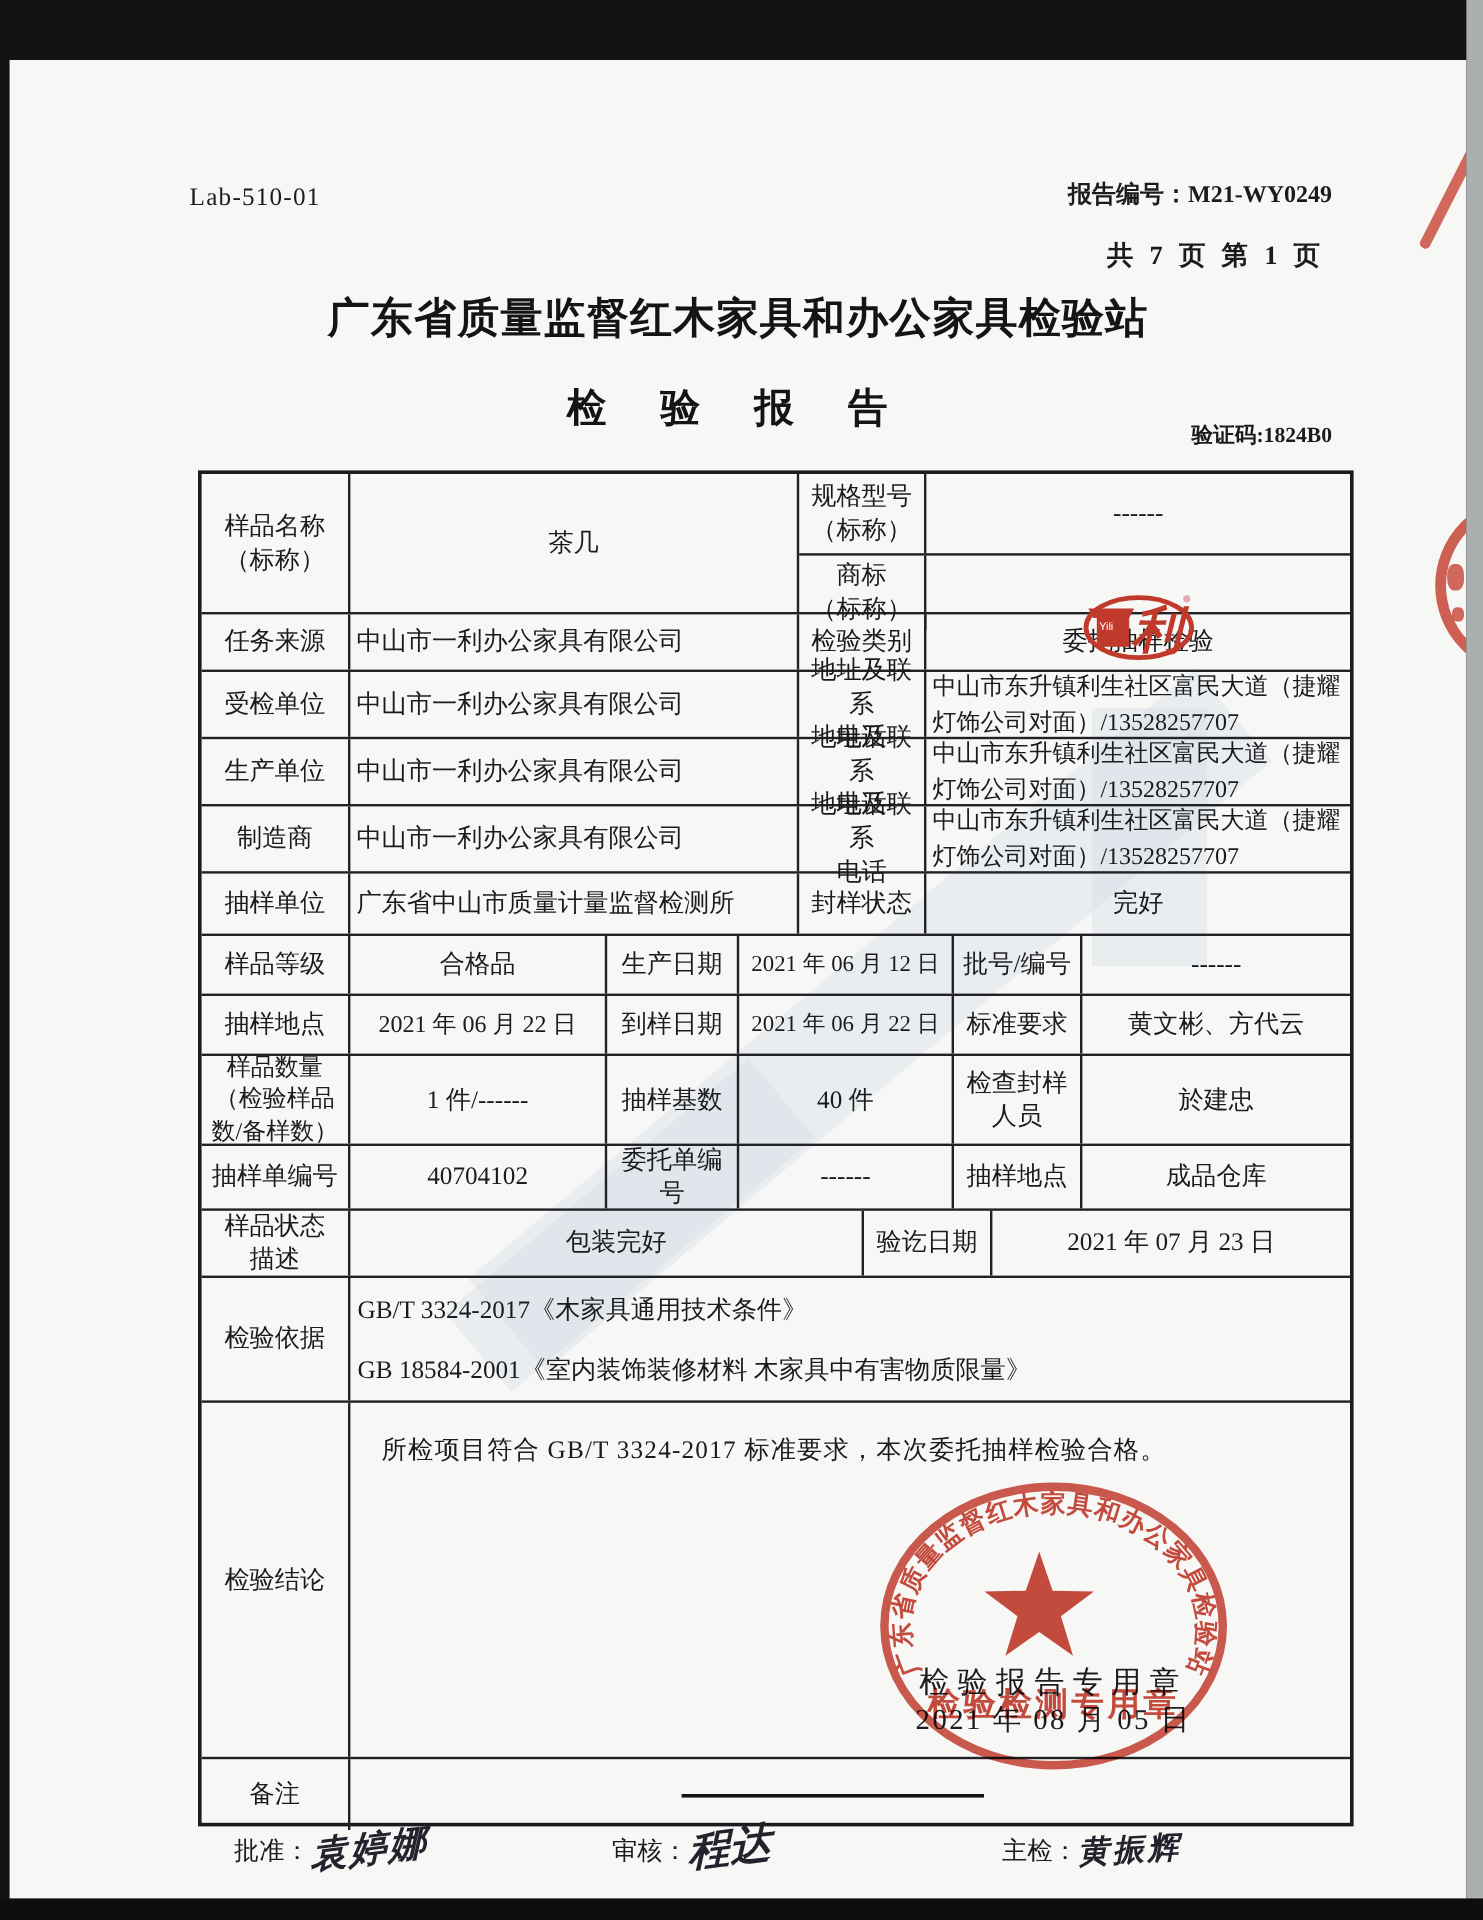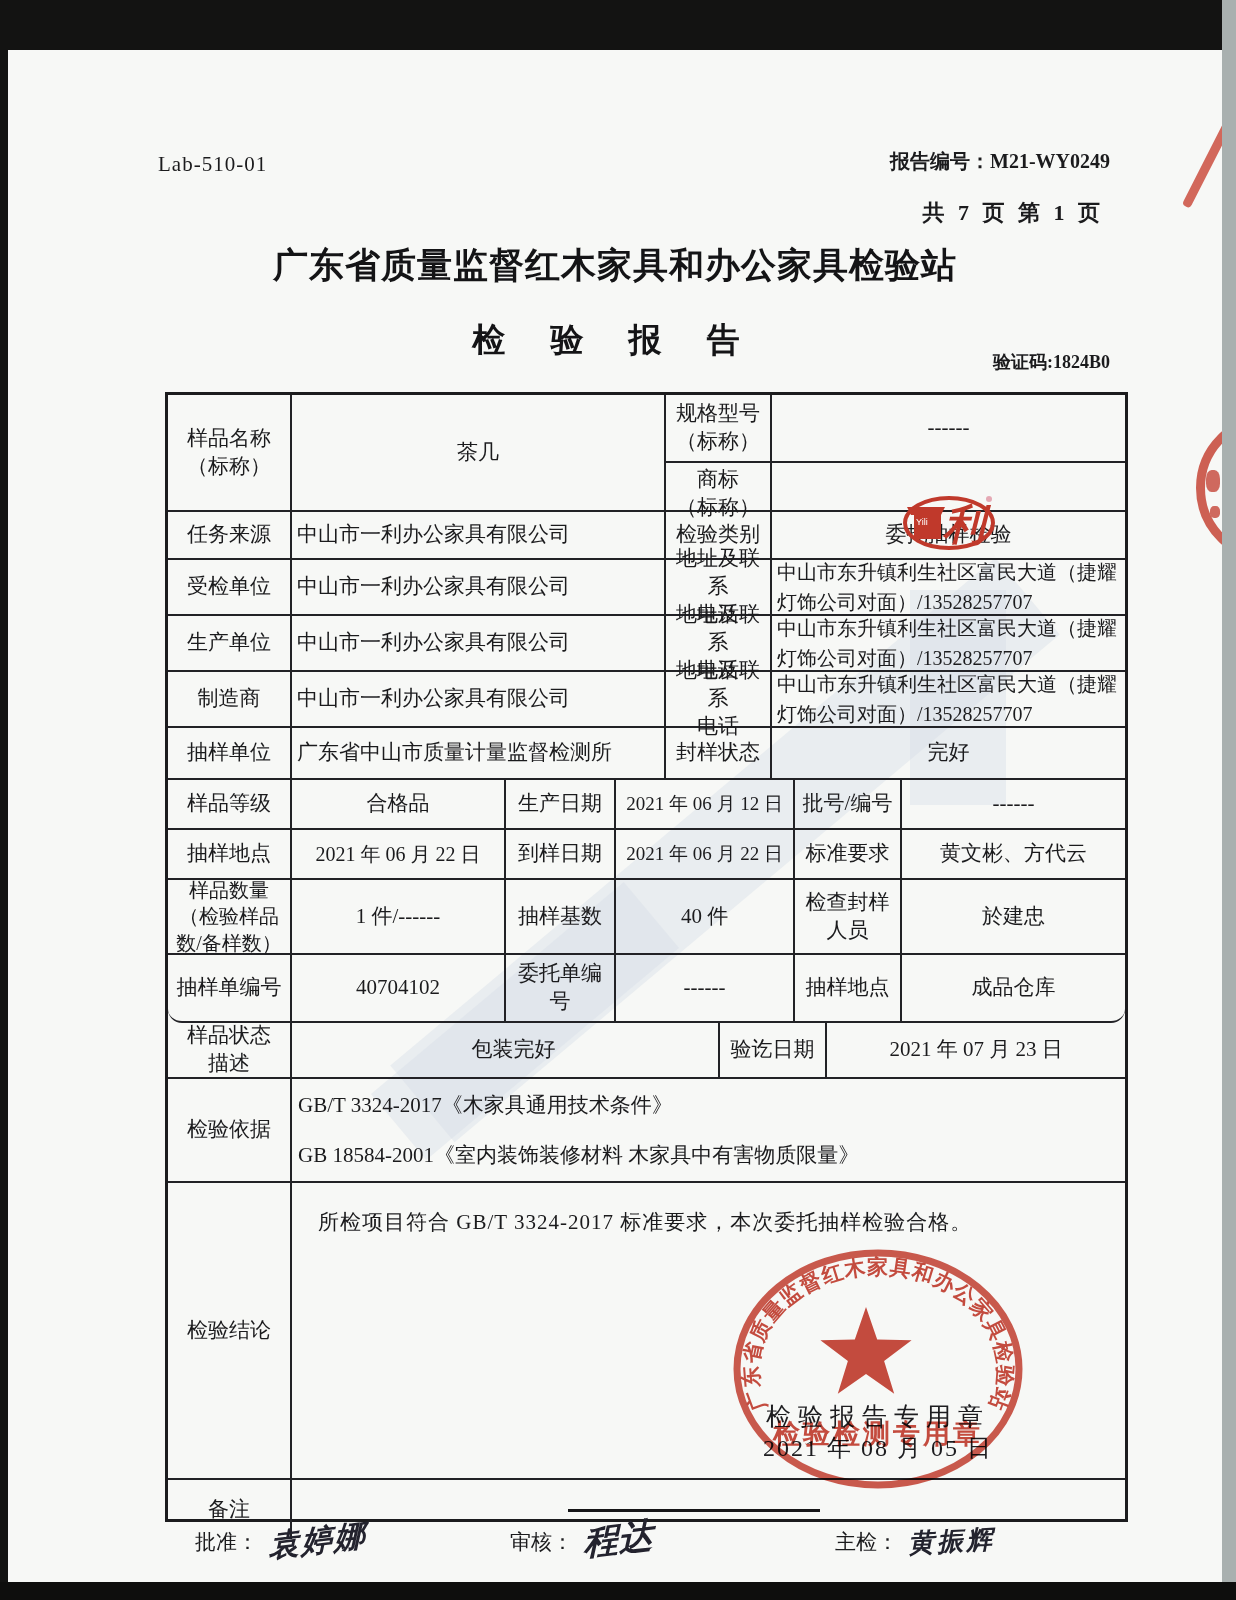--- a/index.html
+++ b/index.html
@@ -42,21 +42,21 @@
   .w-lab2 { width:106px; flex:none; }
   .w-flex { flex:1; }
   .w6-v1  { width:214px; flex:none; }
   .w6-l2  { width:110px; flex:none; }
   .w6-v2  { width:179px; flex:none; }
   .w6-l3  { width:107px; flex:none; }
   .w11-v1 { width:428px; flex:none;padding-left:20px; }
   .w11-l2 { width:107px; flex:none; }
   .r1 { height:117px; } .r2 { height:48px; } .r3 { height:56px; } .r4 { height:56px; }
   .r5 { height:56px; } .r6 { height:52px; } .r7 { height:50px; } .r8 { height:50px; }
-  .r9 { height:75px; } .r10 { height:68px;border-radius:14px; } .r11 { height:56px; } .r12 { height:104px; }
+  .r9 { height:75px; } .r10 { height:54px; } .r11 { height:56px; } .r12 { height:104px; }
   .r13 { height:297px; } .r14 { height:59px; }
   .subcol { display:flex; flex-direction:column; flex:1; }
   .subrow { display:flex; flex:1; }
   .subrow1 { border-bottom:2px solid #222226; height:68px; flex:none; }
   .basis-cell { flex-direction:column; align-items:flex-start; justify-content:center; text-align:left;
                 padding-left:6px; font-size:21px; line-height:2.4; }
 
   
   .concl-cell { position:relative; padding:12px; display:block; }
   .concl-text { position:absolute; left:26px; top:26px; font-size:21px; letter-spacing:1px; }
@@ -64,21 +64,21 @@
                    font-size:25px; letter-spacing:7px; color:#1d1d20; z-index:1; }
   .stamp-date { position:absolute; left:436px; top:250px; width:300px; text-align:center;
                 font-size:24px; letter-spacing:2px; color:#1d1d20; z-index:1; }
   .stamp-svg { position:absolute; left:436px; top:64px; z-index:2; opacity:.9; mix-blend-mode:multiply; }
 
   .remark-cell { position:relative; }
   .remark-line { position:absolute; left:276px; top:29px; width:252px; height:3px; background:#161618; }
 
   
   .foot { position:absolute; left:0; top:1478px; width:1214px; height:70px; font-size:21px; }
-  .sig-group { position:absolute; display:flex; align-items:flex-start; gap:10px; }
+  .sig-group { position:absolute; display:flex; align-items:flex-start; }
   .sg1 { left:187px; } .sg2 { left:502px; } .sg3 { left:827px; }
   .sig { font-family:"DejaVu Serif", serif; font-style:italic; font-weight:bold; color:#23232e;
          transform:rotate(-7deg) skewX(-6deg); display:inline-block; }
   .sig1 { font-size:31px; margin-top:-8px; letter-spacing:2px; }
   .sig2 { font-size:35px; margin-top:-12px; }
   .sig3 { font-size:26px; margin-top:-4px; letter-spacing:3px; transform:rotate(-3deg); }
 
   
   .edge-stamp-mid { position:absolute; left:1188px; top:363px; width:150px; height:150px;
     border:9px solid #c23a2b; border-radius:50%; opacity:.8; }

